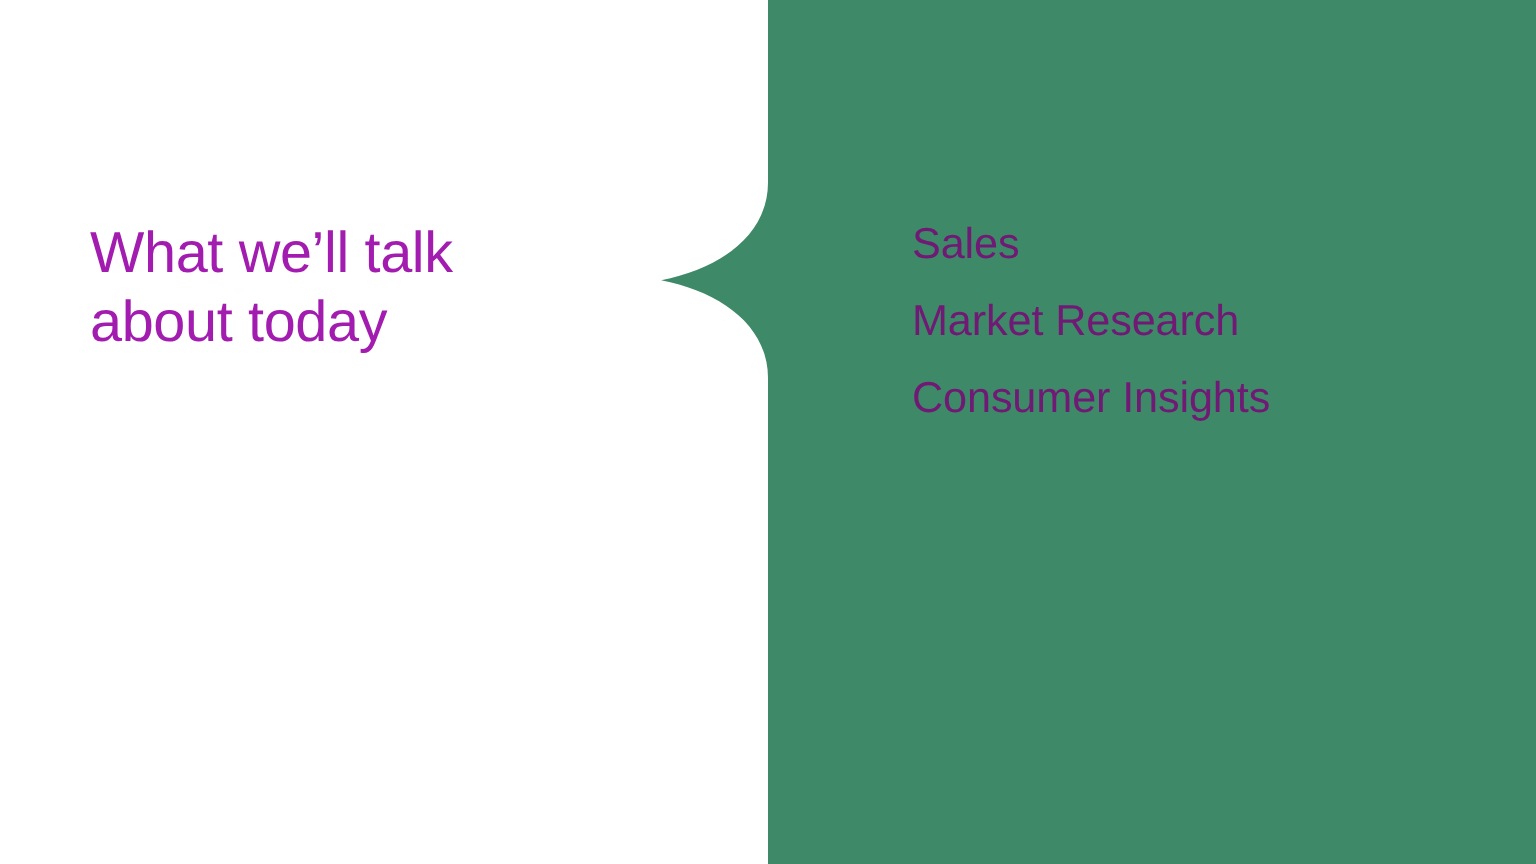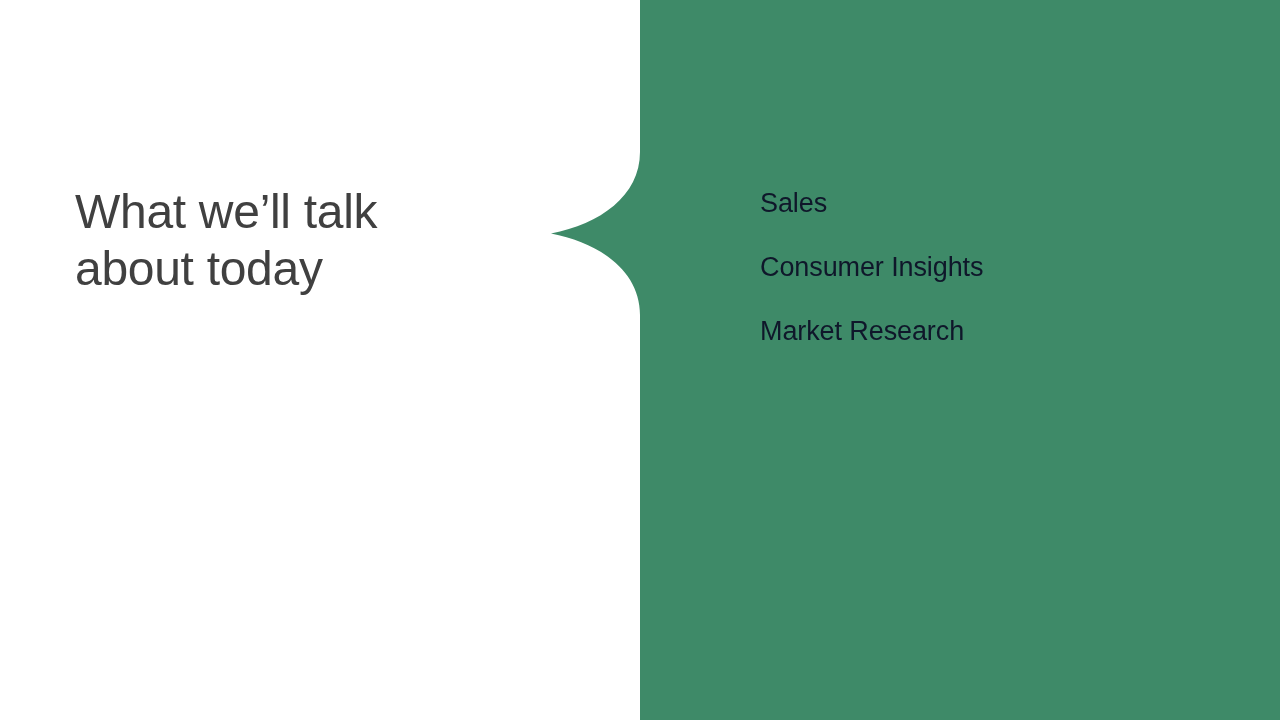--- a/index.html
+++ b/index.html
@@ -35,21 +35,21 @@
     position: absolute;
     left: 75px;
     top: 183px;
     width: 460px;
     margin: 0;
     font-family: "Liberation Sans", sans-serif;
     font-size: 48px;
     font-weight: 400;
     line-height: 57px;
     letter-spacing: -0.3px;
-    color: #404040;
+    color: #a21caf;
     white-space: pre-line;
   }
 
   
   .right-panel-shape {
     position: absolute;
     left: 0;
     top: 0;
     width: 1280px;
     height: 720px;
@@ -70,24 +70,24 @@
     top: 178px;
     margin: 0;
     padding: 0;
     list-style: none;
   }
 
   .agenda-item {
     height: 64px;
     line-height: 50px;
     font-family: "Liberation Sans", sans-serif;
-    font-size: 27px;
+    font-size: 36px;
     font-weight: 400;
     letter-spacing: -0.1px;
-    color: #0f172a;
+    color: #701a75;
     white-space: nowrap;
   }
 </style>
 </head>
 <body>
 
 <div id="slide">
 
   <div class="left-panel">
     <h1 class="slide-title">What we’ll talk
@@ -101,18 +101,18 @@
              C640,196 600,224 551,233.5
              C600,243 640,271 640,315
              L640,720
              L1280,720
              Z"></path>
   </svg>
 
   <div class="right-panel-content">
     <ul class="agenda-list">
       <li class="agenda-item">Sales</li>
+      <li class="agenda-item">Market Research</li>
       <li class="agenda-item">Consumer Insights</li>
-      <li class="agenda-item">Market Research</li>
     </ul>
   </div>
 
 </div>
 
 </body></html>

